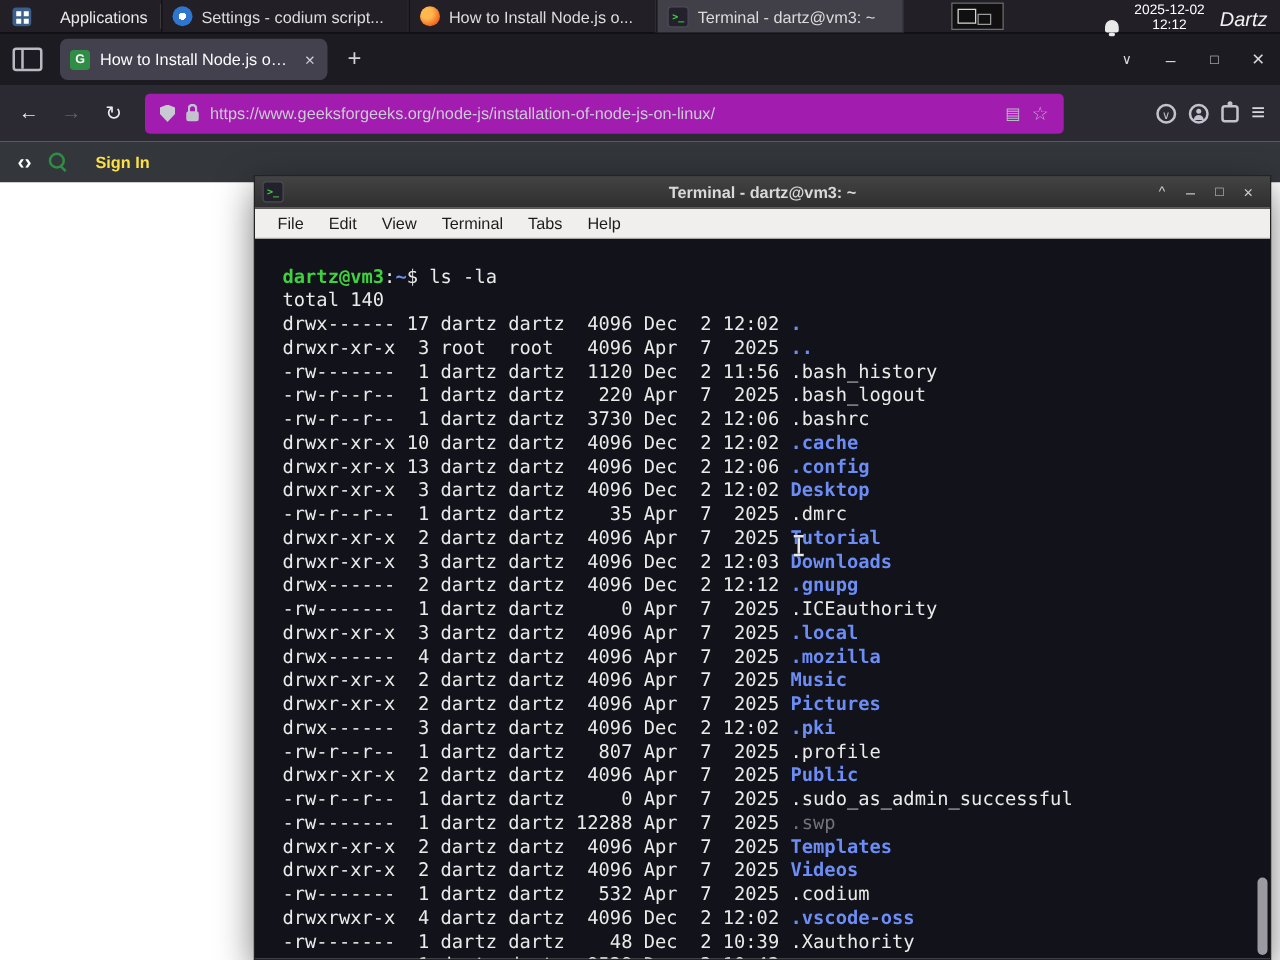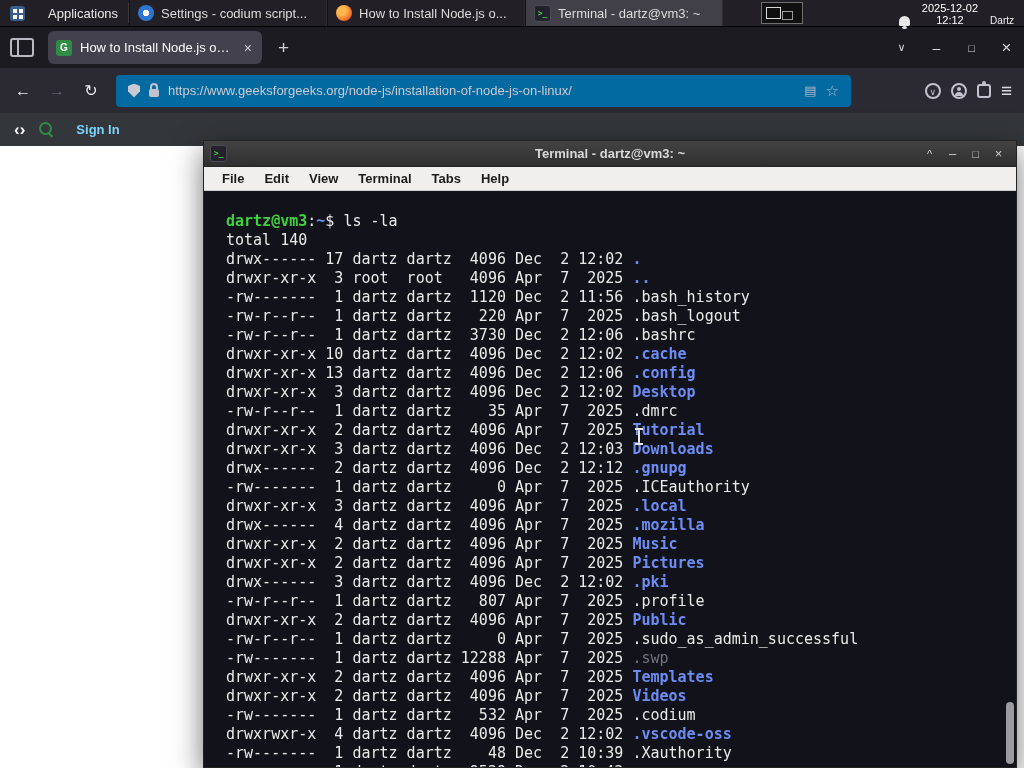--- a/index.html
+++ b/index.html
@@ -31,21 +31,21 @@
   .ico-term,.t-ico{width:15px;height:15px;border-radius:3px;background:#23222c;border:1px solid #4c4a55;
     color:#3fd23f;font:bold 8px/15px "DejaVu Sans Mono",monospace;text-align:center;flex:none;}
   .pager{margin-left:38px;align-self:center;width:40px;height:20px;background:#101010;
     border:1px solid #6f6f6f;position:relative;flex:none;}
   .pager-win{position:absolute;left:4px;top:4px;width:13px;height:10px;border:1px solid #d8d8d8;}
   .pager-win2{position:absolute;left:20px;top:8px;width:9px;height:7px;border:1px solid #9a9a9a;}
   .tray{margin-left:auto;display:flex;align-items:flex-end;gap:12px;padding-right:10px;}
   .bell{width:11px;height:10px;background:#e9e9e9;border-radius:6px 6px 2px 2px;position:relative;flex:none;}
   .bell::after{content:'';position:absolute;left:3px;bottom:-3px;width:5px;height:3px;border-radius:50%;background:#e9e9e9;}
   .clock{text-align:center;font-size:11px;line-height:12px;color:#ffffff;}
-  .puser{font-size:10px;color:#f2f2f2;}
+  .puser{font-size:16px;color:#f2f2f2;font-style:italic;}
 
   
   .browser{position:absolute;left:0;top:27px;width:1024px;height:741px;background:#fff;}
   .tabbar{height:41px;background:#1c1b22;display:flex;align-items:center;padding-left:10px;box-sizing:border-box;}
   .fxview{width:20px;height:15px;border:2px solid #b9b9c4;border-radius:3px;position:relative;margin-right:14px;flex:none;}
   .fxview::after{content:'';position:absolute;left:5px;top:0;bottom:0;width:2px;background:#b9b9c4;}
   .tab{width:214px;height:33px;background:#42414d;border-radius:6px;display:flex;align-items:center;
     gap:8px;padding:0 8px;box-sizing:border-box;color:#fbfbfe;font-size:13px;}
   .favicon{width:16px;height:16px;border-radius:3px;background:#2f8d46;color:#fff;
     font:bold 10px/16px "Liberation Sans",sans-serif;text-align:center;flex:none;}
@@ -53,21 +53,21 @@
   .tab-close{color:#cfcfd8;font-size:14px;line-height:14px;padding:2px;flex:none;}
   .newtab{color:#d0d0d8;font-size:19px;margin-left:10px;padding:0 6px;}
   .tab-right{margin-left:auto;display:flex;height:100%;align-items:center;}
   .capbtn{width:35px;height:100%;display:flex;align-items:center;justify-content:center;color:#d7d7de;font-size:14px;}
   .capbtn.small{font-size:11px;}
   .capbtn.big{font-size:17px;}
   .navbar{height:45px;background:#2b2a33;display:flex;align-items:center;padding:0 8px;gap:4px;box-sizing:border-box;}
   .navbtn{width:30px;height:30px;display:flex;align-items:center;justify-content:center;
     color:#e9e9ef;font-size:16px;border-radius:4px;flex:none;}
   .navbtn.dim{color:#5f5e6b;}
-  .urlbar{flex:1;height:32px;background:#0369a1;border-radius:4px;display:flex;align-items:center;
+  .urlbar{flex:1;height:32px;background:#a21caf;border-radius:4px;display:flex;align-items:center;
     gap:9px;padding:0 12px;box-sizing:border-box;margin:0 6px;}
   .shield{width:12px;height:14px;background:#c9c9d4;flex:none;
     clip-path:polygon(50% 0,100% 18%,100% 55%,50% 100%,0 55%,0 18%);}
   .lock{width:10px;height:8px;background:#c3c3cf;border-radius:2px;position:relative;margin-top:5px;flex:none;}
   .lock::before{content:'';position:absolute;left:1px;top:-6px;width:4px;height:5px;
     border:2px solid #c3c3cf;border-bottom:none;border-radius:4px 4px 0 0;}
   .url-text{flex:1;font-size:13px;color:#c9cad3;white-space:nowrap;overflow:hidden;text-overflow:ellipsis;}
   .inbar-ico{color:#b9b9c6;font-size:13px;flex:none;}
   .inbar-ico.star{font-size:15px;}
   .nav-right{display:flex;align-items:center;gap:10px;margin-left:64px;padding-right:4px;}
@@ -84,36 +84,36 @@
   .siteheader{height:33px;background:#33363a;display:flex;align-items:center;
     padding:0 14px;box-sizing:border-box;color:#f1f1f1;font-size:13px;}
   .gchev{color:#ffffff;font-size:17px;font-weight:bold;line-height:1;flex:none;}
   .gnav{flex:1;display:flex;justify-content:space-between;margin:0 18px;white-space:nowrap;overflow:hidden;}
   .gnav-item{color:#e8eaec;}
   .gnav-item.first{font-weight:bold;color:#ffffff;}
   .gsearch{width:15px;height:15px;position:relative;margin:0 22px 0 14px;flex:none;}
   .gsearch::before{content:'';position:absolute;left:0;top:0;width:9px;height:9px;border:2px solid #2f8d46;border-radius:50%;}
   .gsearch::after{content:'';position:absolute;left:10px;top:10px;width:6px;height:2px;background:#2f8d46;
     transform:rotate(45deg);transform-origin:0 0;}
-  .signin{color:#7dd3fc;font-weight:bold;flex:none;padding-right:16px;}
+  .signin{color:#fde047;font-weight:bold;flex:none;padding-right:16px;}
   .page{position:absolute;left:0;top:119px;right:0;bottom:0;background:#ffffff;}
 
   
   .termwin{position:absolute;left:203px;top:140px;width:814px;height:628px;z-index:8;
     box-shadow:0 10px 28px rgba(0,0,0,.55);border:1px solid #232323;box-sizing:border-box;
     display:flex;flex-direction:column;}
   .t-titlebar{height:26px;background:linear-gradient(#434343,#2f2f2f);display:flex;align-items:center;
     padding:0 6px;position:relative;flex:none;border-bottom:1px solid #242424;box-sizing:border-box;}
   .t-title{position:absolute;left:0;right:0;text-align:center;font-weight:bold;font-size:13px;color:#d9d9d9;pointer-events:none;}
   .t-btns{margin-left:auto;display:flex;z-index:1;}
   .t-btn{width:23px;text-align:center;color:#cfcfcf;font-size:13px;line-height:24px;}
   .t-btn.small{font-size:11px;}
   .t-menubar{height:24px;background:#f0efed;border-bottom:1px solid #cfcfca;display:flex;
     align-items:center;padding-left:8px;flex:none;box-sizing:border-box;}
-  .t-menu-item{padding:0 10px;font-size:13px;color:#1c1c1c;line-height:24px;font-weight:bold;}
+  .t-menu-item{padding:0 10px;font-size:13px;color:#1c1c1c;line-height:24px;}
   .t-body{flex:1;background:var(--terminal-bg,#12121a);position:relative;overflow:hidden;}
   .t-body pre{margin:17px;padding:4px 0 0 5px;
     font:15px/19px "DejaVu Sans Mono",monospace;color:var(--terminal-fg,#eaeaea);}
   .tg{color:var(--terminal-green,#3fd23f);font-weight:bold;}
   .tb{color:var(--terminal-blue,#6c8df5);font-weight:bold;}
   .td{color:var(--terminal-dim,#72727e);}
   .t-scroll{position:absolute;right:1px;top:0;bottom:0;width:11px;}
   .t-thumb{position:absolute;right:1px;bottom:3px;width:8px;height:62px;background:#9a9aa0;border-radius:4px;}
 
   

